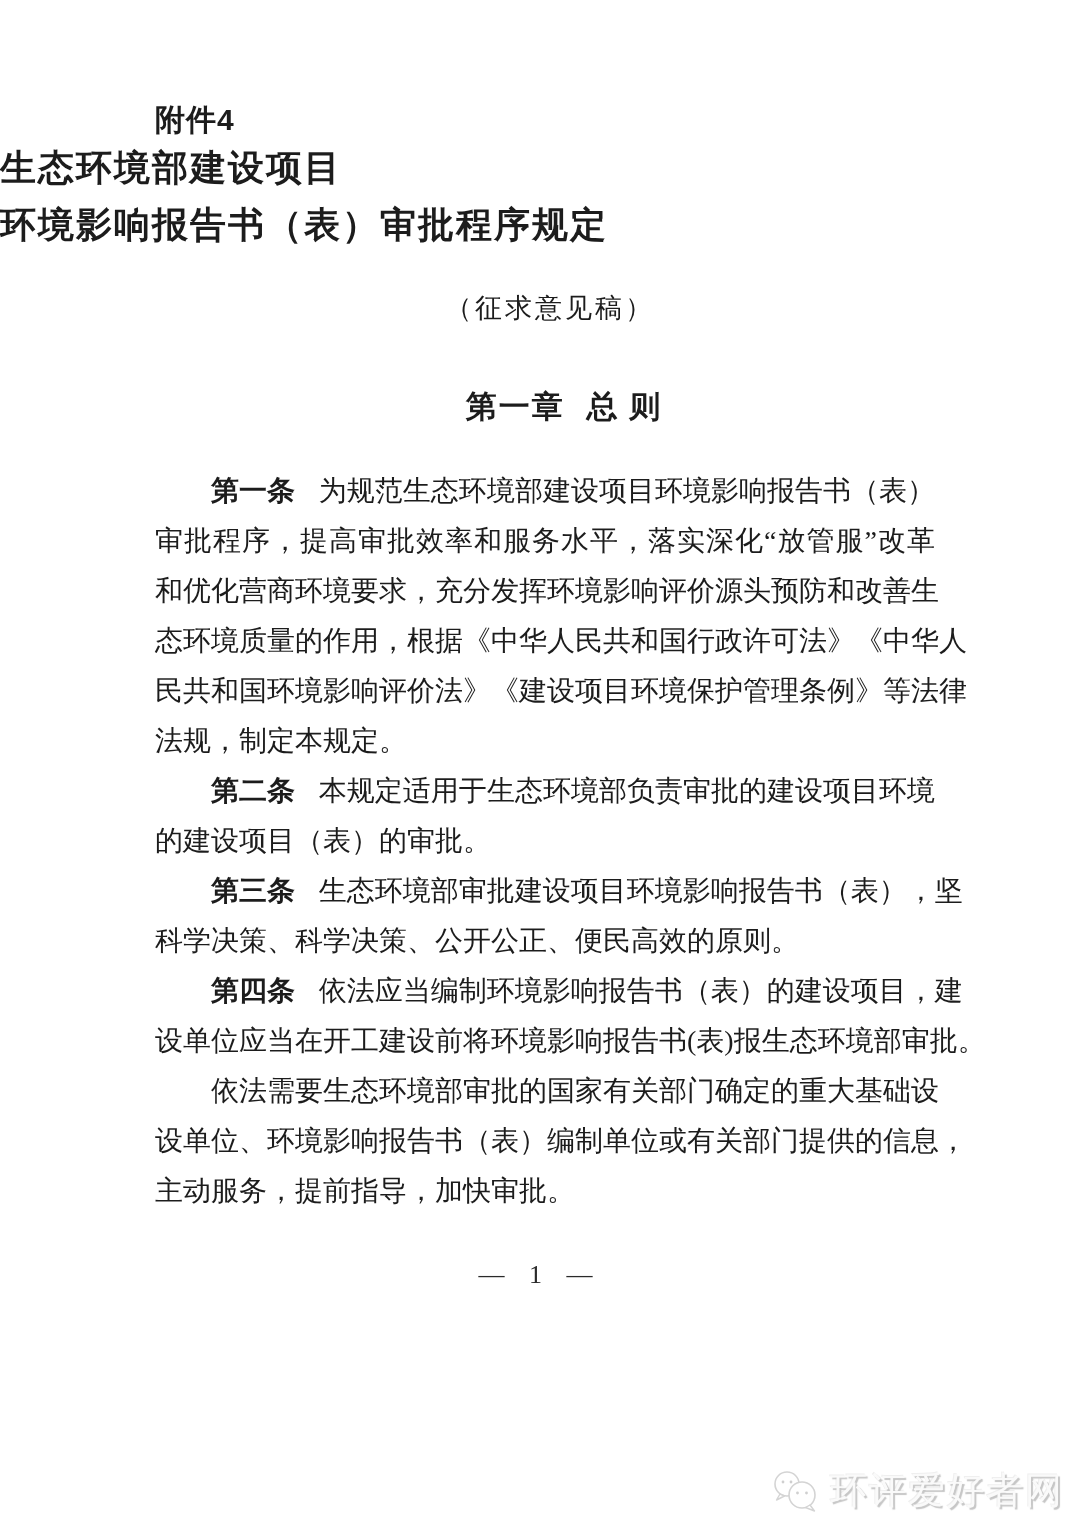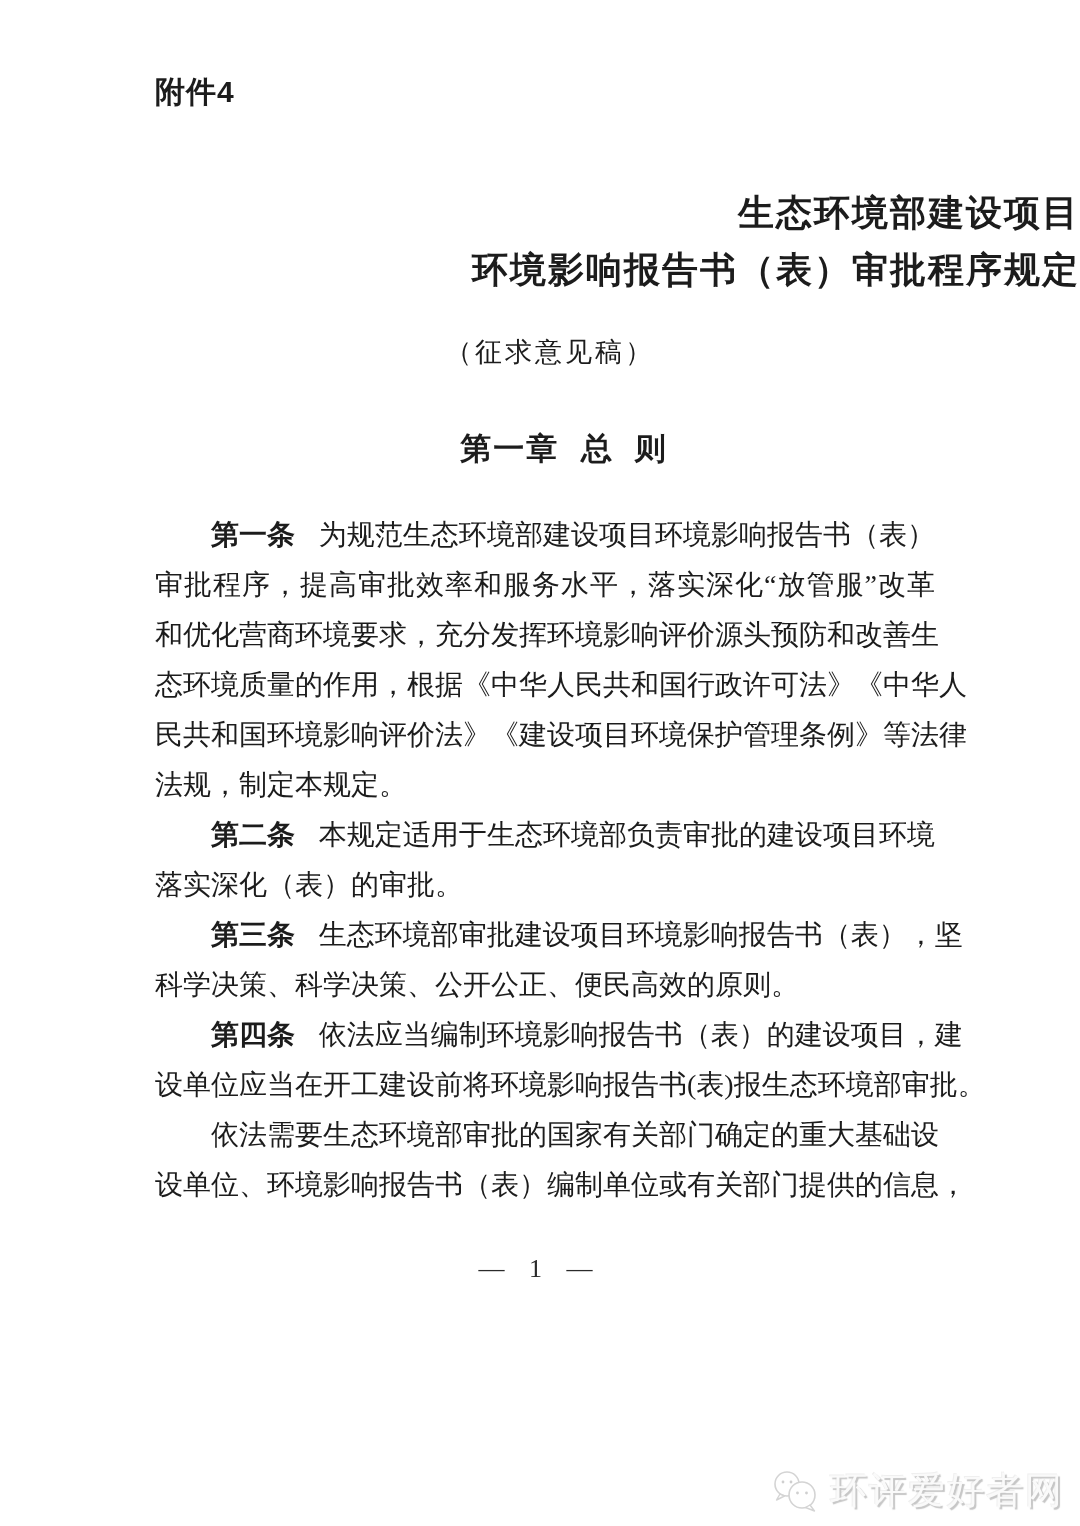--- a/index.html
+++ b/index.html
@@ -11,49 +11,48 @@
     position: relative;
     width: 1080px;
     height: 1526px;
     margin: 0 auto;
     background: #ffffff;
     color: #1c1c1c;
     font-family: "Liberation Serif", "DejaVu Serif", serif;
     overflow: hidden;
   }
   .attachment {
-    padding-top: 72px;
+    padding-top: 100px;
     margin-left: 155px;
     font-family: "Liberation Sans", "DejaVu Sans", sans-serif;
     font-weight: 600;
     font-size: 30px;
     line-height: 40px;
     letter-spacing: 1px;
   }
   .doc-title {
-    margin-top: 72px;
-    text-align: right;
-    font-family: Liberation Sans, sans-serif;
+    text-align: left;
+    font-family: Liberation Serif, serif;
     font-weight: 700;
     font-size: 36px;
     line-height: 57px;
     letter-spacing: 2px;
   }
   .subtitle {
     margin-top: 38px;
     text-align: center;
     font-size: 27px;
     line-height: 32px;
     letter-spacing: 3px;
     padding-left: 20px;
   }
   .chapter {
     margin-top: 64px;
     text-align: center;
-    font-family: Liberation Mono, monospace;
+    font-family: Liberation Serif, serif;
     font-weight: 700;
     font-size: 31px;
     line-height: 38px;
     letter-spacing: 2px;
     padding-left: 48px;
   }
   .chapter .chapter-number { margin-right: 0.7em; }
   .doc-body {
     margin: 40px 145px 0 155px;
     font-size: 28px;
@@ -120,33 +119,34 @@
       <div class="para">
         <div class="line first"><span class="term">第一条</span>为规范生态环境部建设项目环境影响报告书（表）</div>
         <div class="line">审批程序，提高审批效率和服务水平，落实深化“放管服”改革</div>
         <div class="line">和优化营商环境要求，充分发挥环境影响评价源头预防和改善生</div>
         <div class="line">态环境质量的作用，根据《中华人民共和国行政许可法》《中华人</div>
         <div class="line">民共和国环境影响评价法》《建设项目环境保护管理条例》等法律</div>
         <div class="line last">法规，制定本规定。</div>
       </div>
       <div class="para">
         <div class="line first"><span class="term">第二条</span>本规定适用于生态环境部负责审批的建设项目环境</div>
-        <div class="line last">落实深化（表）的审批。</div>
+        <div class="line last">的建设项目（表）的审批。</div>
       </div>
       <div class="para">
         <div class="line first"><span class="term">第三条</span>生态环境部审批建设项目环境影响报告书（表），坚</div>
         <div class="line last">科学决策、科学决策、公开公正、便民高效的原则。</div>
       </div>
       <div class="para">
         <div class="line first"><span class="term">第四条</span>依法应当编制环境影响报告书（表）的建设项目，建</div>
         <div class="line last">设单位应当在开工建设前将环境影响报告书(表)报生态环境部审批。</div>
       </div>
       <div class="para">
         <div class="line first">依法需要生态环境部审批的国家有关部门确定的重大基础设</div>
         <div class="line">设单位、环境影响报告书（表）编制单位或有关部门提供的信息，</div>
+        <div class="line last">主动服务，提前指导，加快审批。</div>
       </div>
     </div>
 
   <div class="page-number">— 1 —</div>
 
   <div class="watermark">
     <span class="wm-icon">
       <svg width="52" height="44" viewBox="0 0 52 44" xmlns="http://www.w3.org/2000/svg">
         <circle cx="17" cy="15" r="12" fill="#ffffff" stroke="#d4d4d4" stroke-width="1.6"></circle>
         <path d="M10 25 L6.5 31 L14.5 27 Z" fill="#ffffff" stroke="#d4d4d4" stroke-width="1.4" stroke-linejoin="round"></path>

